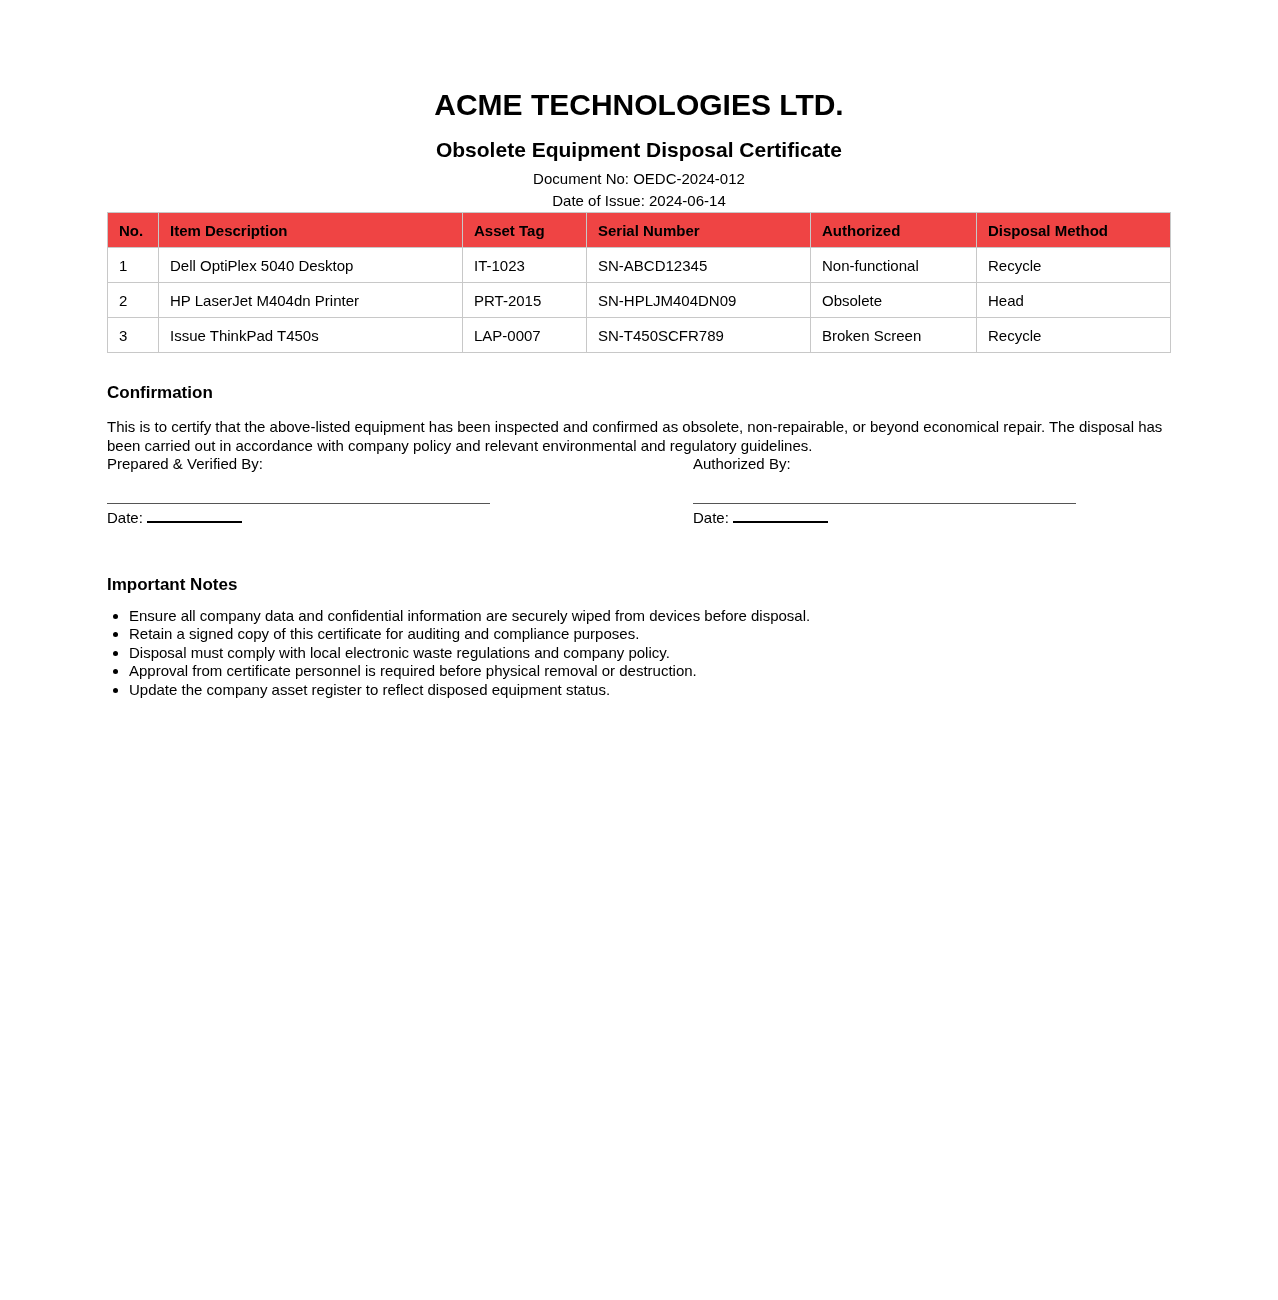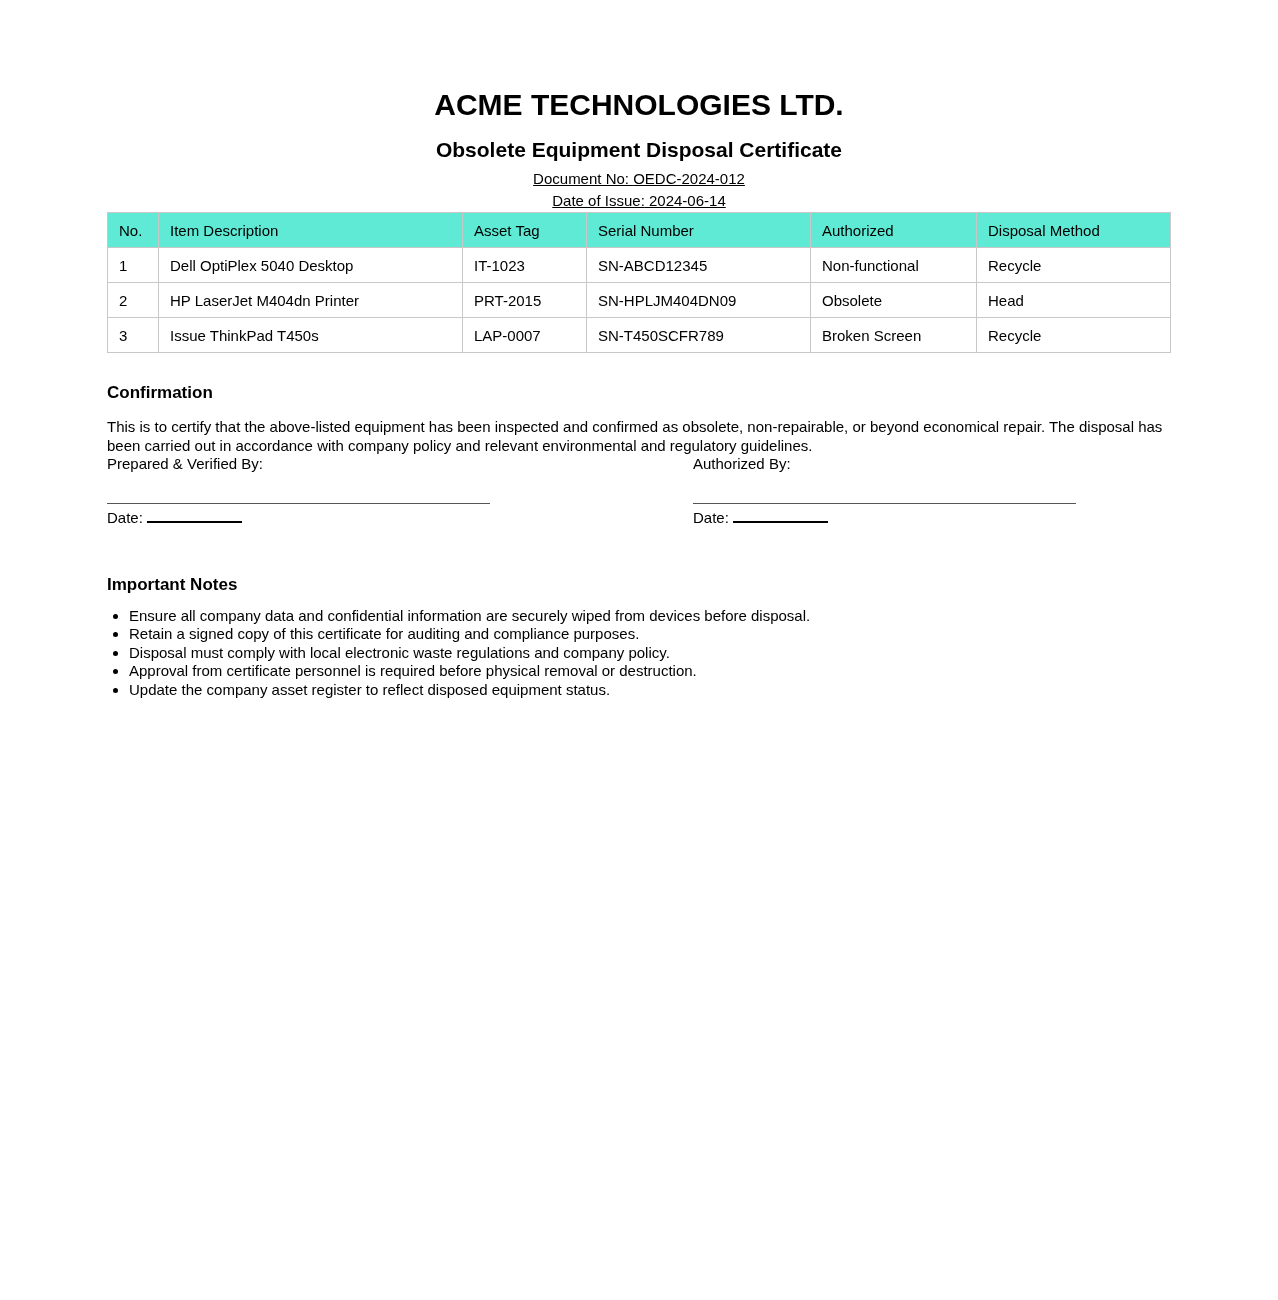--- a/index.html
+++ b/index.html
@@ -30,21 +30,20 @@
   .doc-title {
     font-size: 21px;
     font-weight: bold;
     line-height: 1.2;
     margin: 14px 0 0 0;
   }
   .doc-meta {
     margin-top: 6px;
     font-size: 15px;
     line-height: 22px;
-    text-decoration: underline;
   }
   
   .info-block {
     margin-top: 38px;
     font-size: 15px;
     line-height: 18px;
   }
   .info-line b { font-weight: bold; }
   
   .section-heading {
@@ -64,21 +63,21 @@
   }
   table.equipment th,
   table.equipment td {
     border: 1px solid #c8c8c8;
     padding: 8px 11px;
     text-align: left;
     vertical-align: middle;
     height: 35px;
     white-space: nowrap;
   }
-  table.equipment th { font-weight: normal; background: #5eead4; }
+  table.equipment th { font-weight: bold; background: #ef4444; }
   
   .confirmation-text {
     font-size: 15px;
     line-height: 19px;
     margin: 0;
   }
   
   .sig-row {
     display: flex;
     font-size: 15px;

